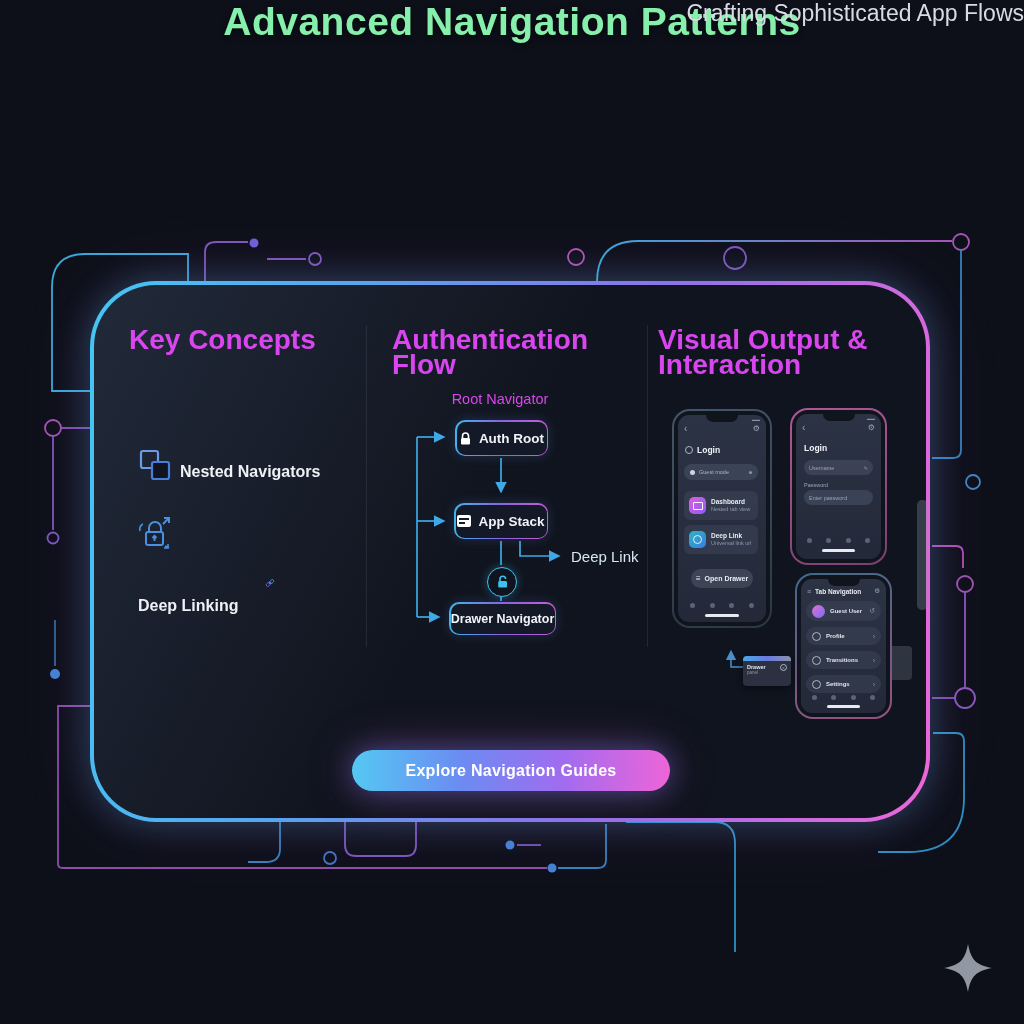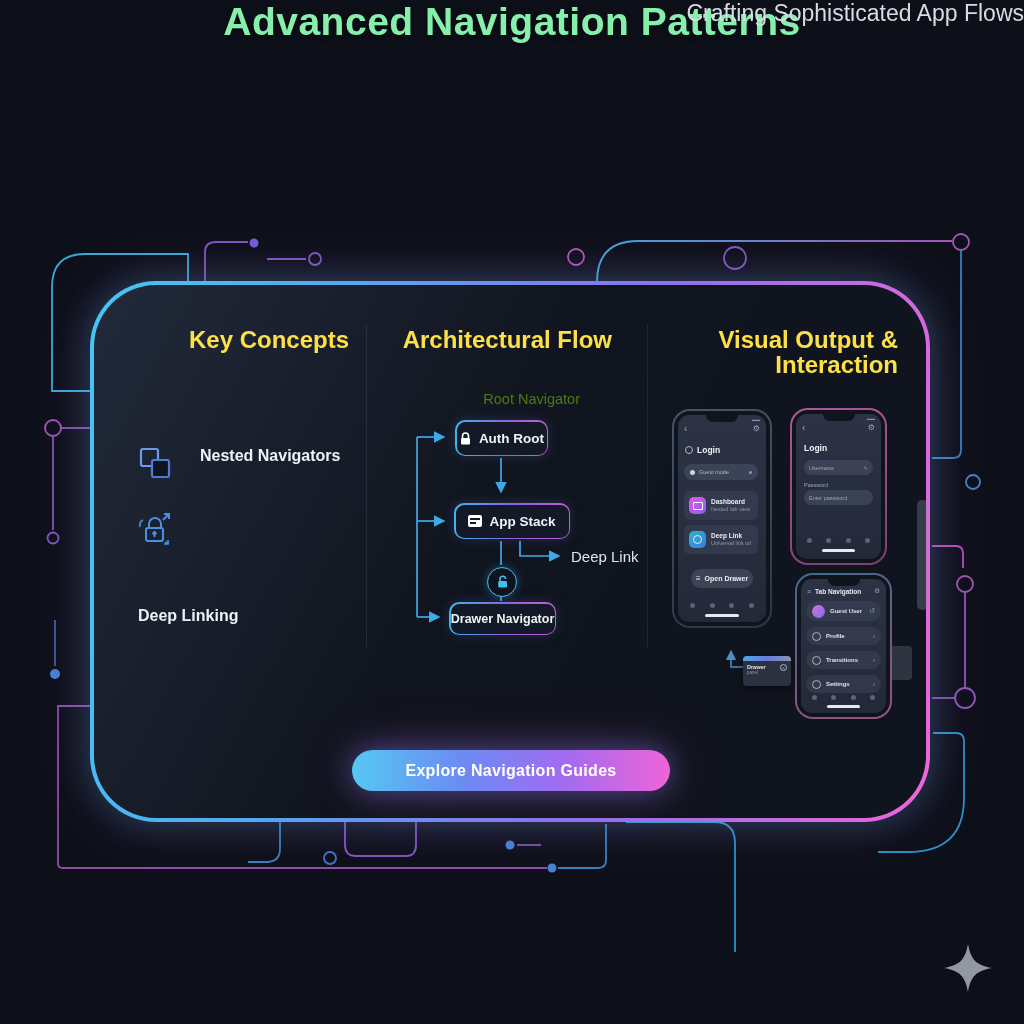--- a/index.html
+++ b/index.html
@@ -11,26 +11,26 @@
   .title{left:0;top:134;width:1024px;text-align:center;color:#86efac;
     font-size:39px;font-weight:700;letter-spacing:.5px;text-shadow:0 2px 6px rgba(0,0,0,.5);}
   .subtitle{left:0;top:183;width:1024px;text-align:right;color:#d8dbe3;font-size:23px;font-weight:400;}
   
   .panel{left:90;top:281;width:840px;height:541px;border-radius:66px;
     background:linear-gradient(100deg,#45c6f2 0%,#55a6f0 28%,#8d72ea 62%,#ee66d9 100%);
     box-shadow:0 0 34px rgba(69,182,240,.28),0 0 70px rgba(210,95,220,.16);}
   .panel-inner{position:absolute;inset:4px;border-radius:62px;
     background:linear-gradient(118deg,rgba(62,76,102,.38) 0%,rgba(24,29,43,.05) 46%,rgba(10,13,20,0) 70%),#10141e;}
   .divider{width:1px;background:rgba(160,180,210,.12);}
-  .colhead{color:#fde047;font-size:24px;font-weight:700;text-align:right;line-height:25px;}
-  
-  .kc-row{display:flex;align-items:flex-start;gap:28px;}
+  .colhead{color:#d946ef;font-size:28px;font-weight:700;text-align:left;line-height:25px;}
+  
+  .kc-row{display:flex;align-items:flex-end;gap:8px;}
   .kc-label{color:#eef1f6;font-size:16px;font-weight:700;line-height:20px;}
   
-  .rootlabel{color:#4d7c0f;font-size:14.5px;text-align:right;}
+  .rootlabel{color:#d946ef;font-size:14.5px;text-align:center;}
   .fbox{border-radius:10px;background:linear-gradient(90deg,#3eb6ec,#8a63e0,#c95bd4);
     box-shadow:0 0 12px rgba(90,140,230,.22);}
   .fbox-in{position:absolute;inset:1.5px;border-radius:8.5px;background:#141927;
     display:flex;align-items:center;justify-content:center;gap:7px;color:#f0f3f8;
     font-size:13.5px;font-weight:700;}
   .badge{border-radius:50%;border:1.6px solid #3fc0ef;background:#10141e;
     box-shadow:0 0 10px rgba(63,192,239,.35);display:flex;align-items:center;justify-content:center;}
   .deeplink{color:#d8e6f4;font-size:15px;font-weight:500;}
   
   .phone{border-radius:18px;}
@@ -109,21 +109,21 @@
   <div class="abs subtitle">Crafting Sophisticated App Flows</div>
 
   <div class="abs panel" style="left:90px;top:281px;">
     <div class="panel-inner"></div>
   </div>
 
   <div class="abs divider" style="left:366px;top:325px;height:322px;"></div>
   <div class="abs divider" style="left:647px;top:325px;height:322px;"></div>
 
   <div class="abs colhead" style="left:129px;top:327px;width:220px;">Key Concepts</div>
-  <div class="abs colhead" style="left:392px;top:327px;width:220px;">Architectural Flow</div>
+  <div class="abs colhead" style="left:392px;top:327px;width:220px;">Authentication Flow</div>
   <div class="abs colhead" style="left:658px;top:327px;width:240px;">
     <span>Visual Output &amp;</span><br>
     <span>Interaction</span>
   </div>
 
   <div class="abs kc-row" style="left:138px;top:446px;height:36px;">
     <svg width="34" height="34" viewBox="0 0 34 34">
       <rect x="3" y="3" width="17" height="17" rx="2" fill="none" stroke="#6a9ae8" stroke-width="2.2"></rect>
       <rect x="14" y="14" width="17" height="17" rx="2" fill="#10141e" stroke="#4a7dd8" stroke-width="2.2"></rect>
     </svg>
@@ -179,21 +179,21 @@
   <div class="abs fbox" style="left:455px;top:420px;width:93px;height:36px;">
     <div class="fbox-in">
       <svg width="13" height="13" viewBox="0 0 13 13">
         <path d="M3.5,6 v-2 a3,3 0 0 1 6,0 v2" fill="none" stroke="#fff" stroke-width="1.6"></path>
         <rect x="2" y="6" width="9" height="6.5" rx="1.2" fill="#fff"></rect>
       </svg>
       <span>Auth Root</span>
     </div>
   </div>
 
-  <div class="abs fbox" style="left:454px;top:503px;width:116px;height:36px;">
+  <div class="abs fbox" style="left:454px;top:503px;width:94px;height:36px;">
     <div class="fbox-in">
       <svg width="14" height="12" viewBox="0 0 14 12">
         <rect x="0" y="0" width="14" height="12" rx="2" fill="#fff"></rect>
         <rect x="2" y="3" width="10" height="2" fill="#141927"></rect>
         <rect x="2" y="7" width="6" height="2" fill="#141927"></rect>
       </svg>
       <span>App Stack</span>
     </div>
   </div>
 

